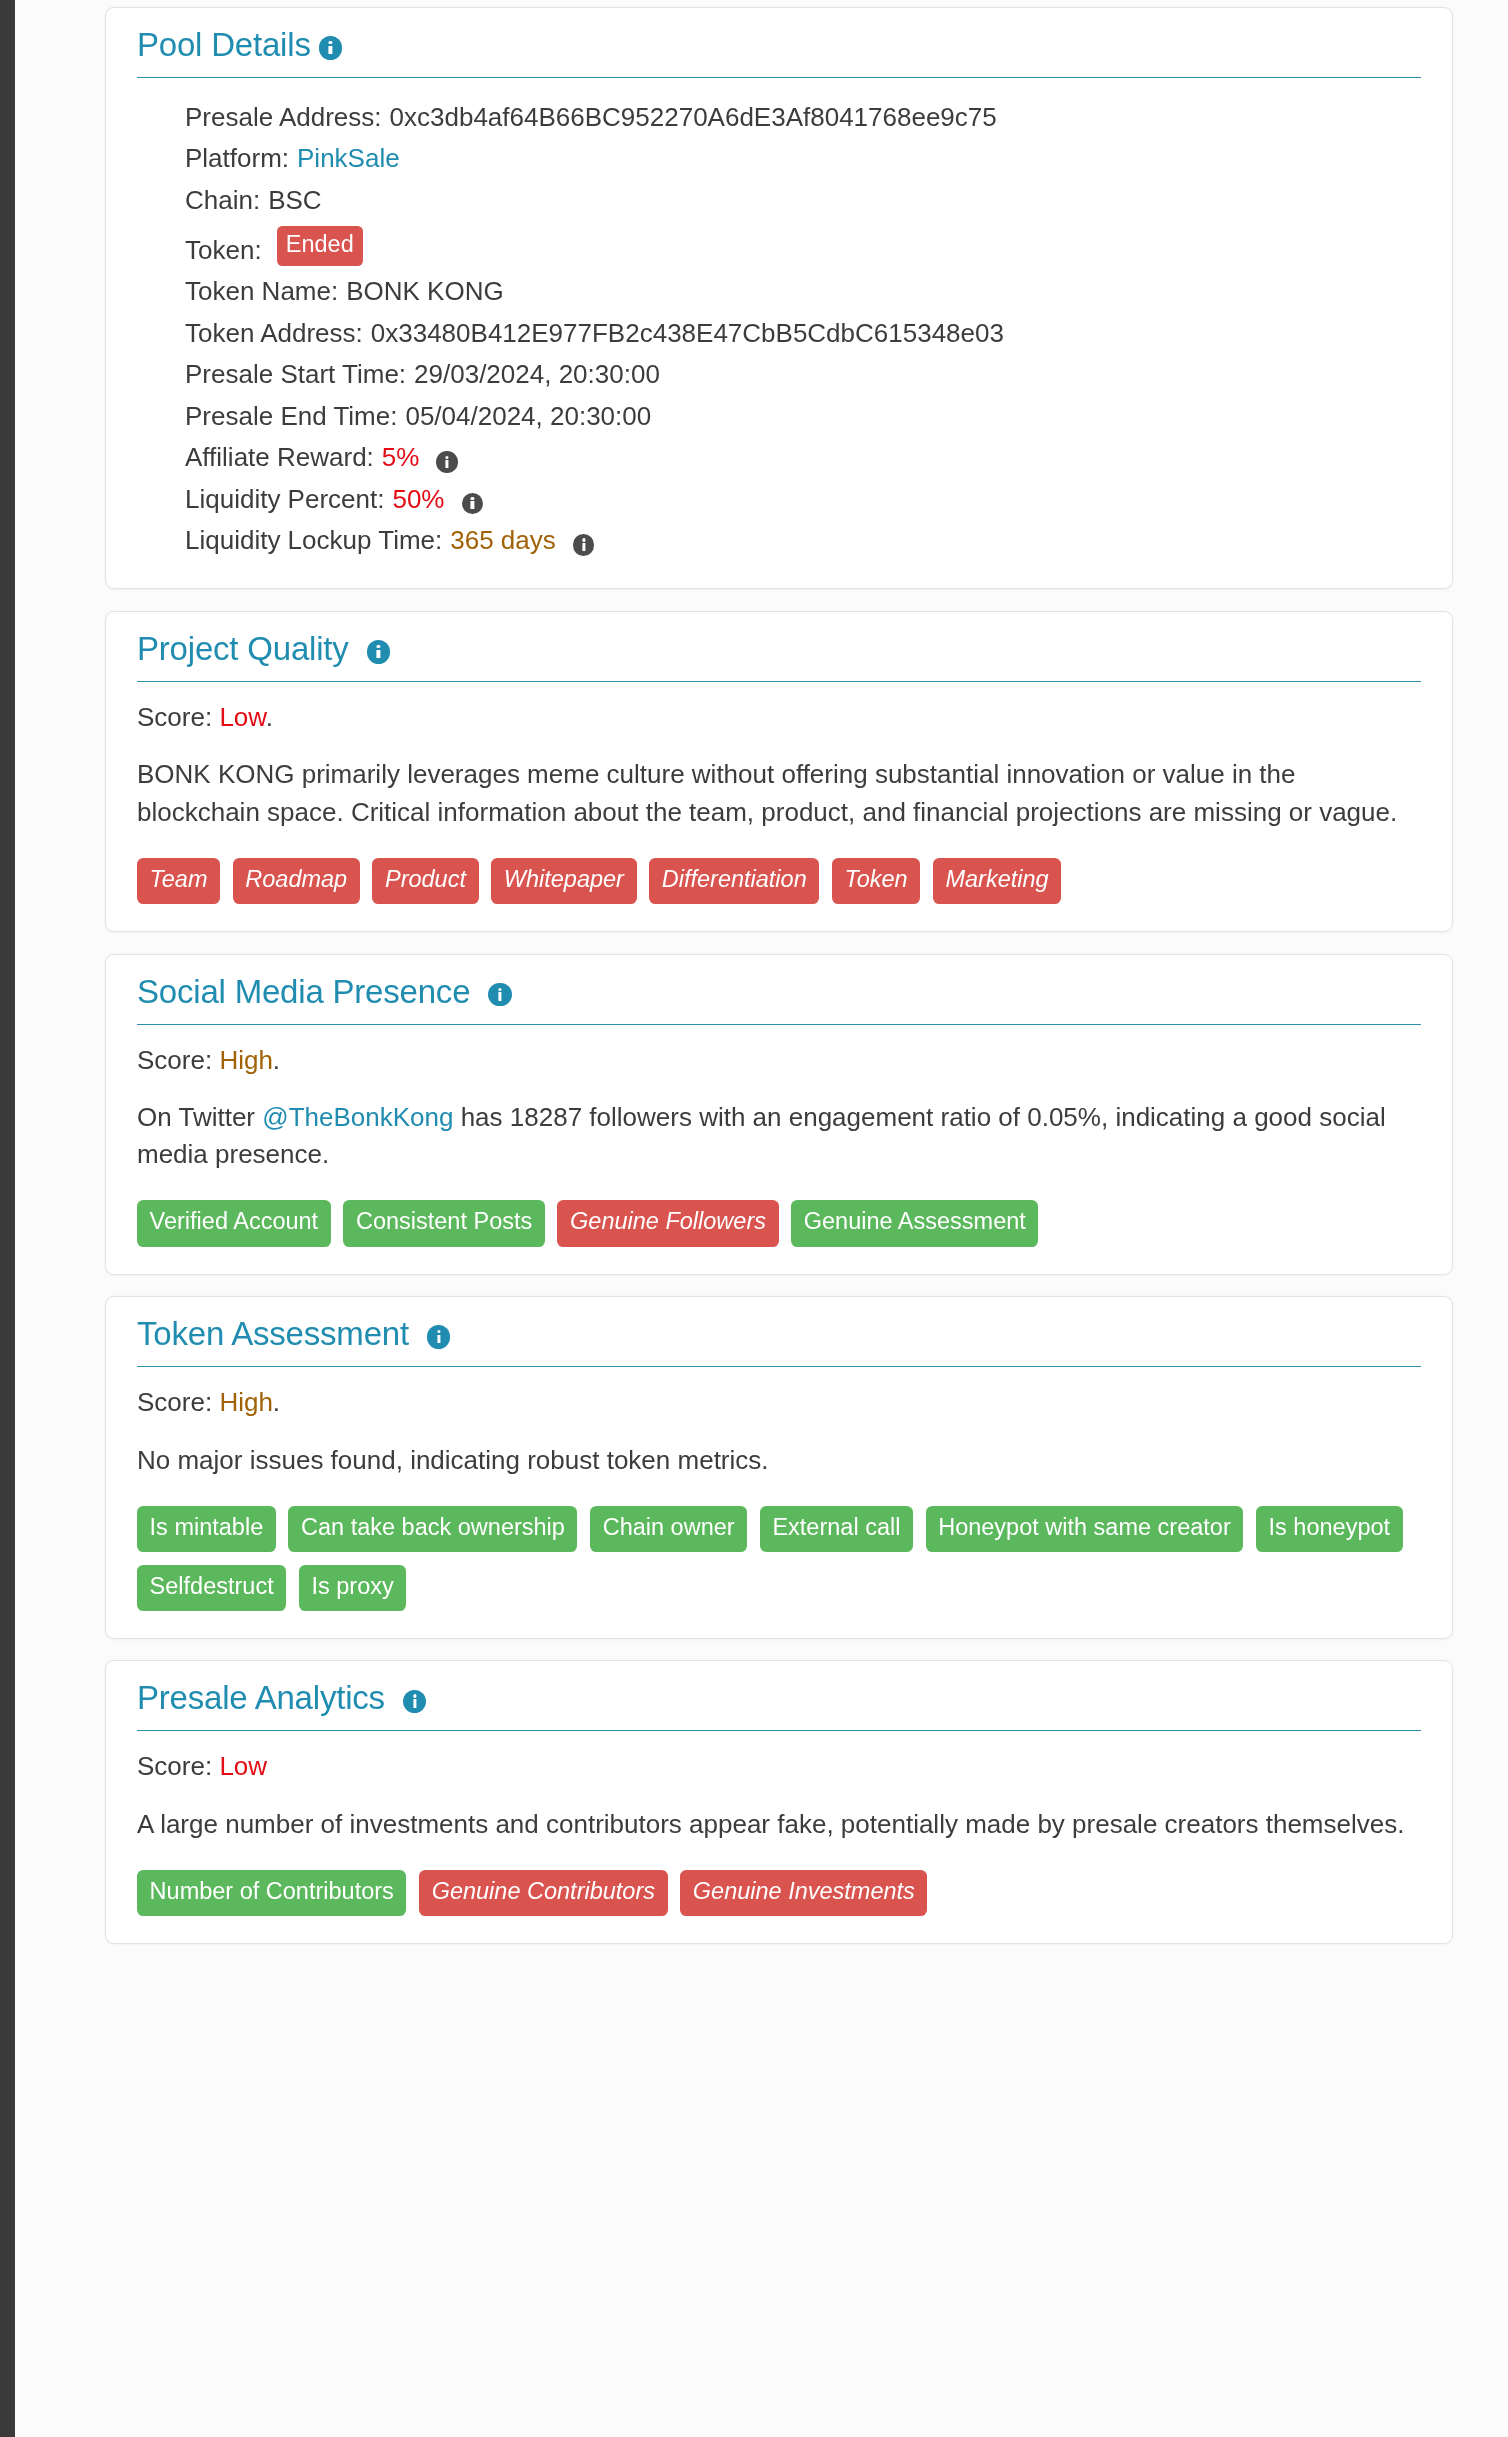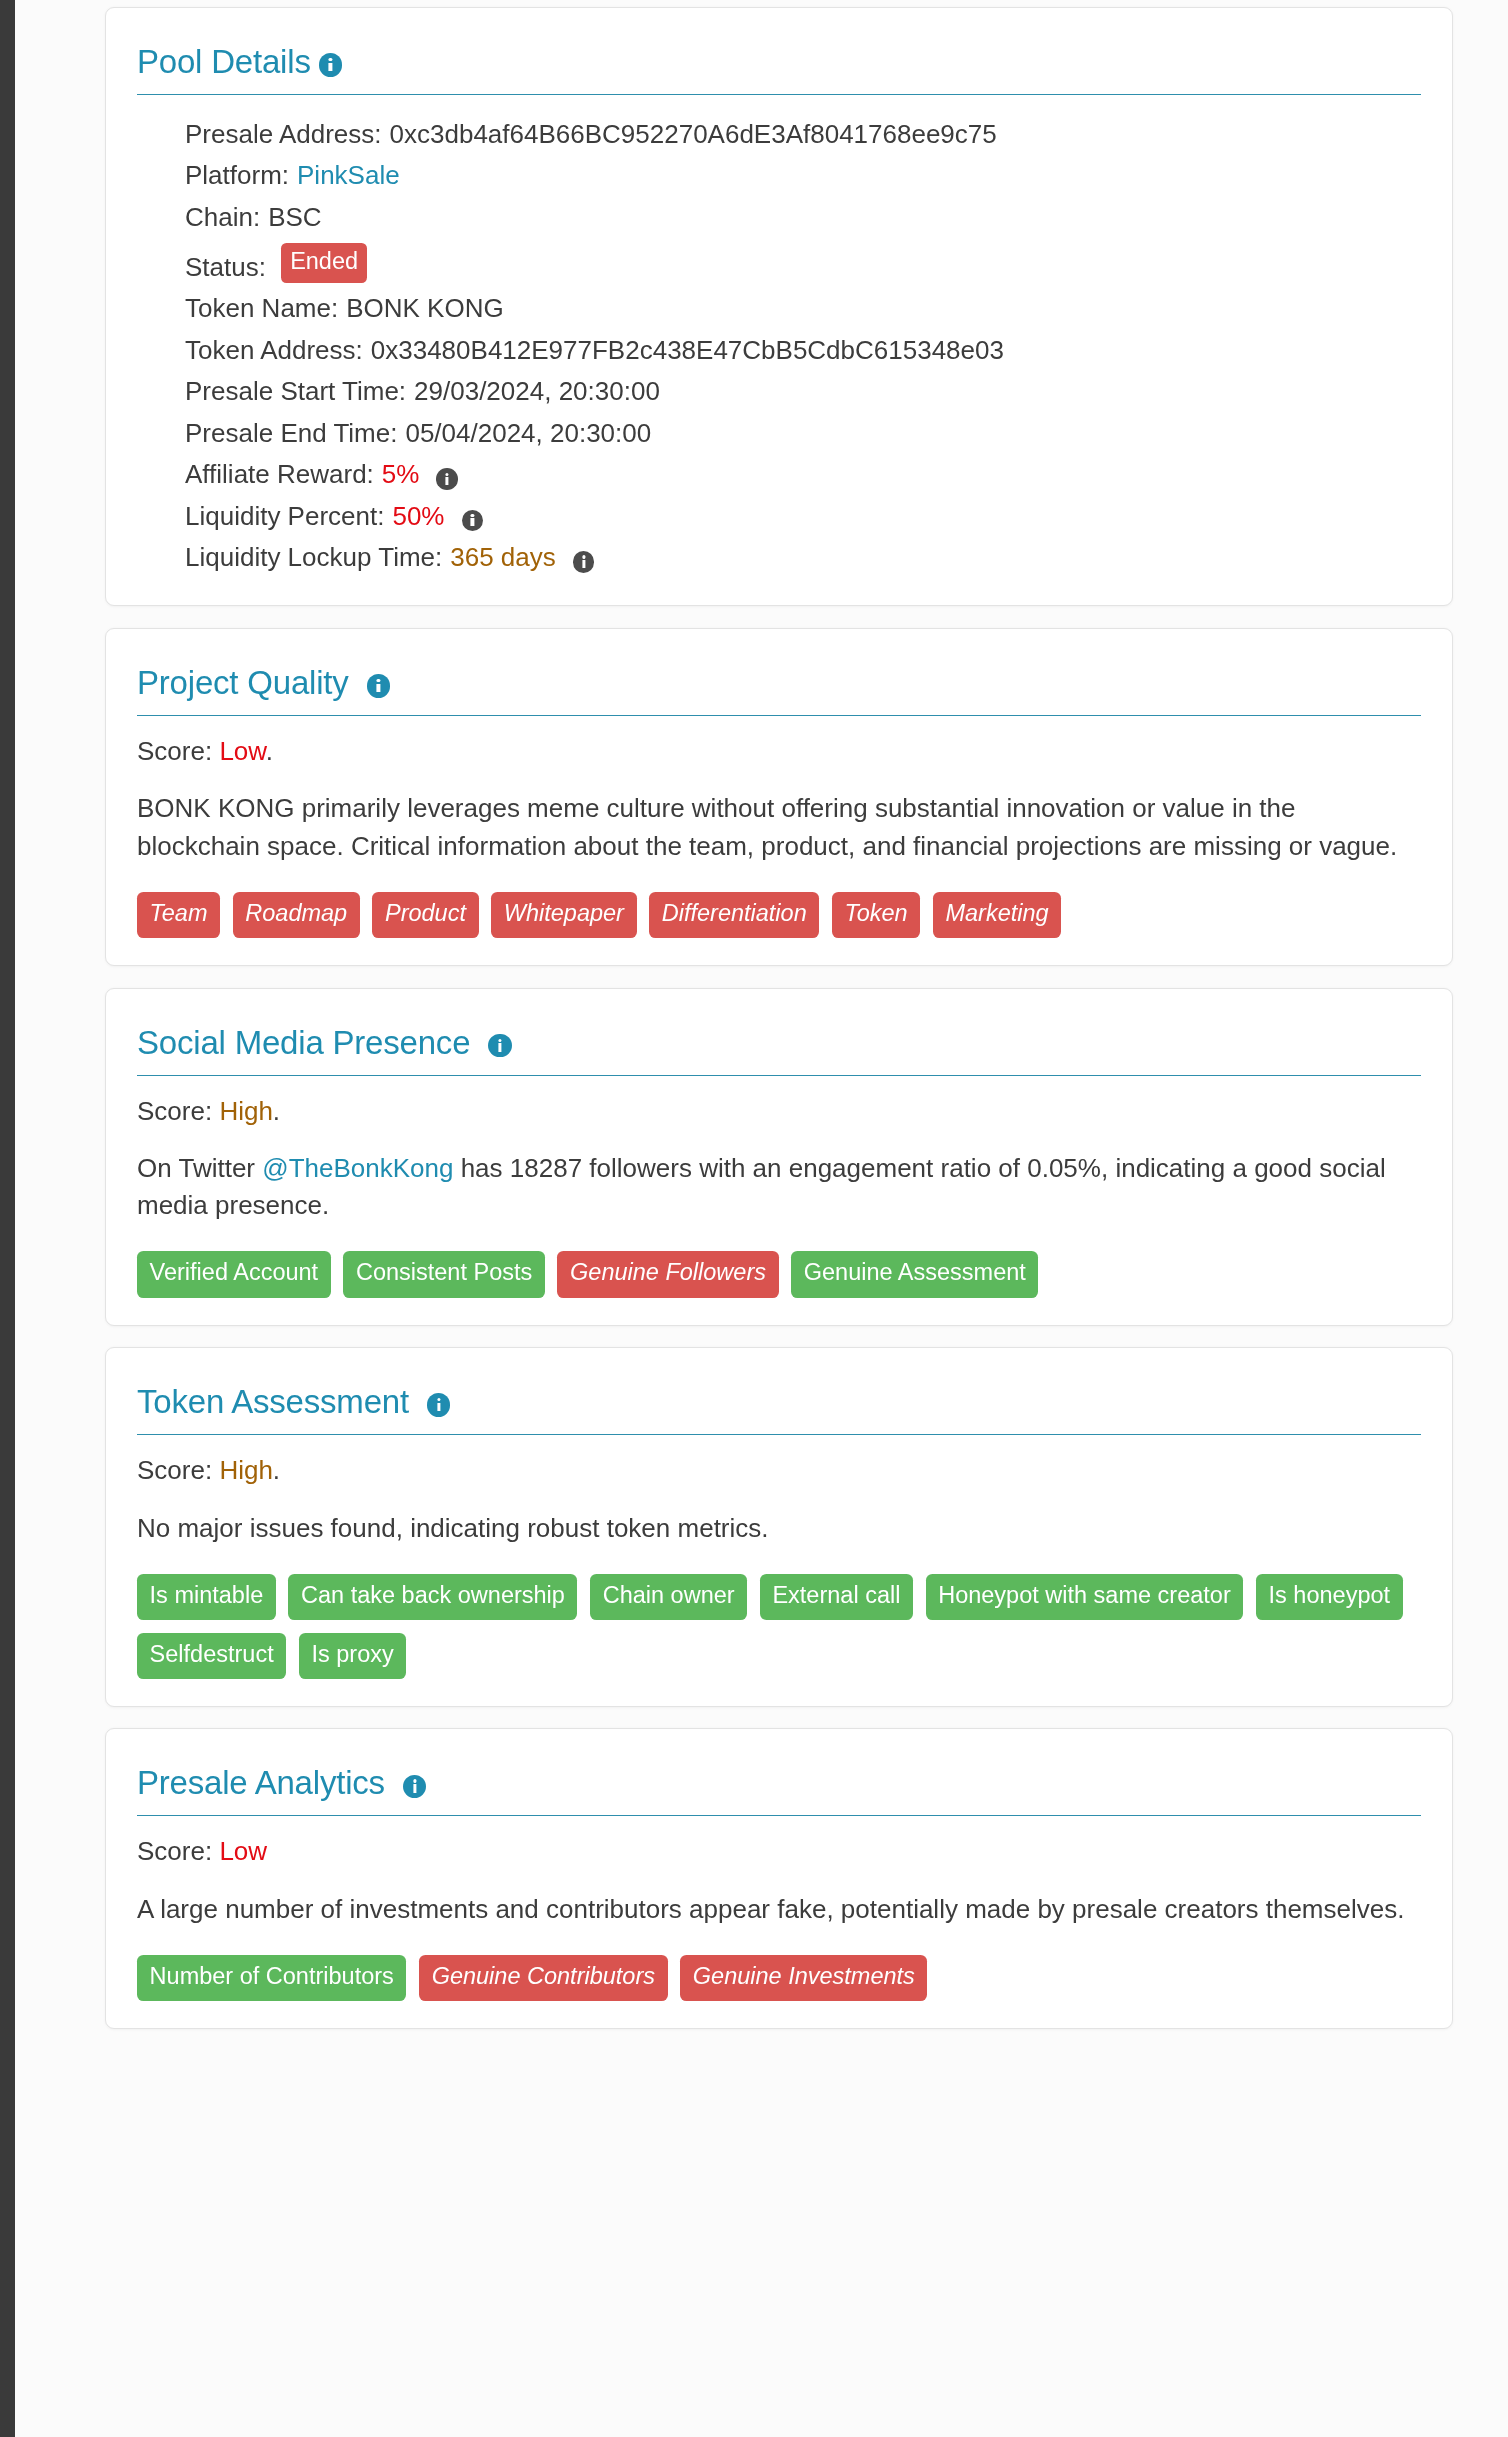--- a/index.html
+++ b/index.html
@@ -39,21 +39,21 @@
     left: 105px;
     top: 7.2px;
     width: 1348px;
   }
 
   .card {
     background: #ffffff;
     border: 0.9px solid #e3e3e3;
     border-radius: 9px;
     box-shadow: 0 0.9px 2.7px rgba(0,0,0,0.045);
-    padding: 37px 31px 27px 31px;
+    padding: 20px 31px 27px 31px;
     margin-bottom: 21.7px;
   }
 
   .card-head {
     display: flex;
     align-items: center;
     gap: 8px;
     padding-bottom: 14.4px;
     border-bottom: 1.8px solid #2e8fad;
   }
@@ -184,21 +184,21 @@
           <span>Platform: </span>
           <span class="link">PinkSale</span>
         </div>
 
         <div class="detail-line">
           <span>Chain: </span>
           <span>BSC</span>
         </div>
 
         <div class="detail-line">
-          <span>Status: </span>
+          <span>Token: </span>
           <span class="status-badge">Ended</span>
         </div>
 
         <div class="detail-line">
           <span>Token Name: </span>
           <span>BONK KONG</span>
         </div>
 
         <div class="detail-line">
           <span>Token Address: </span>

